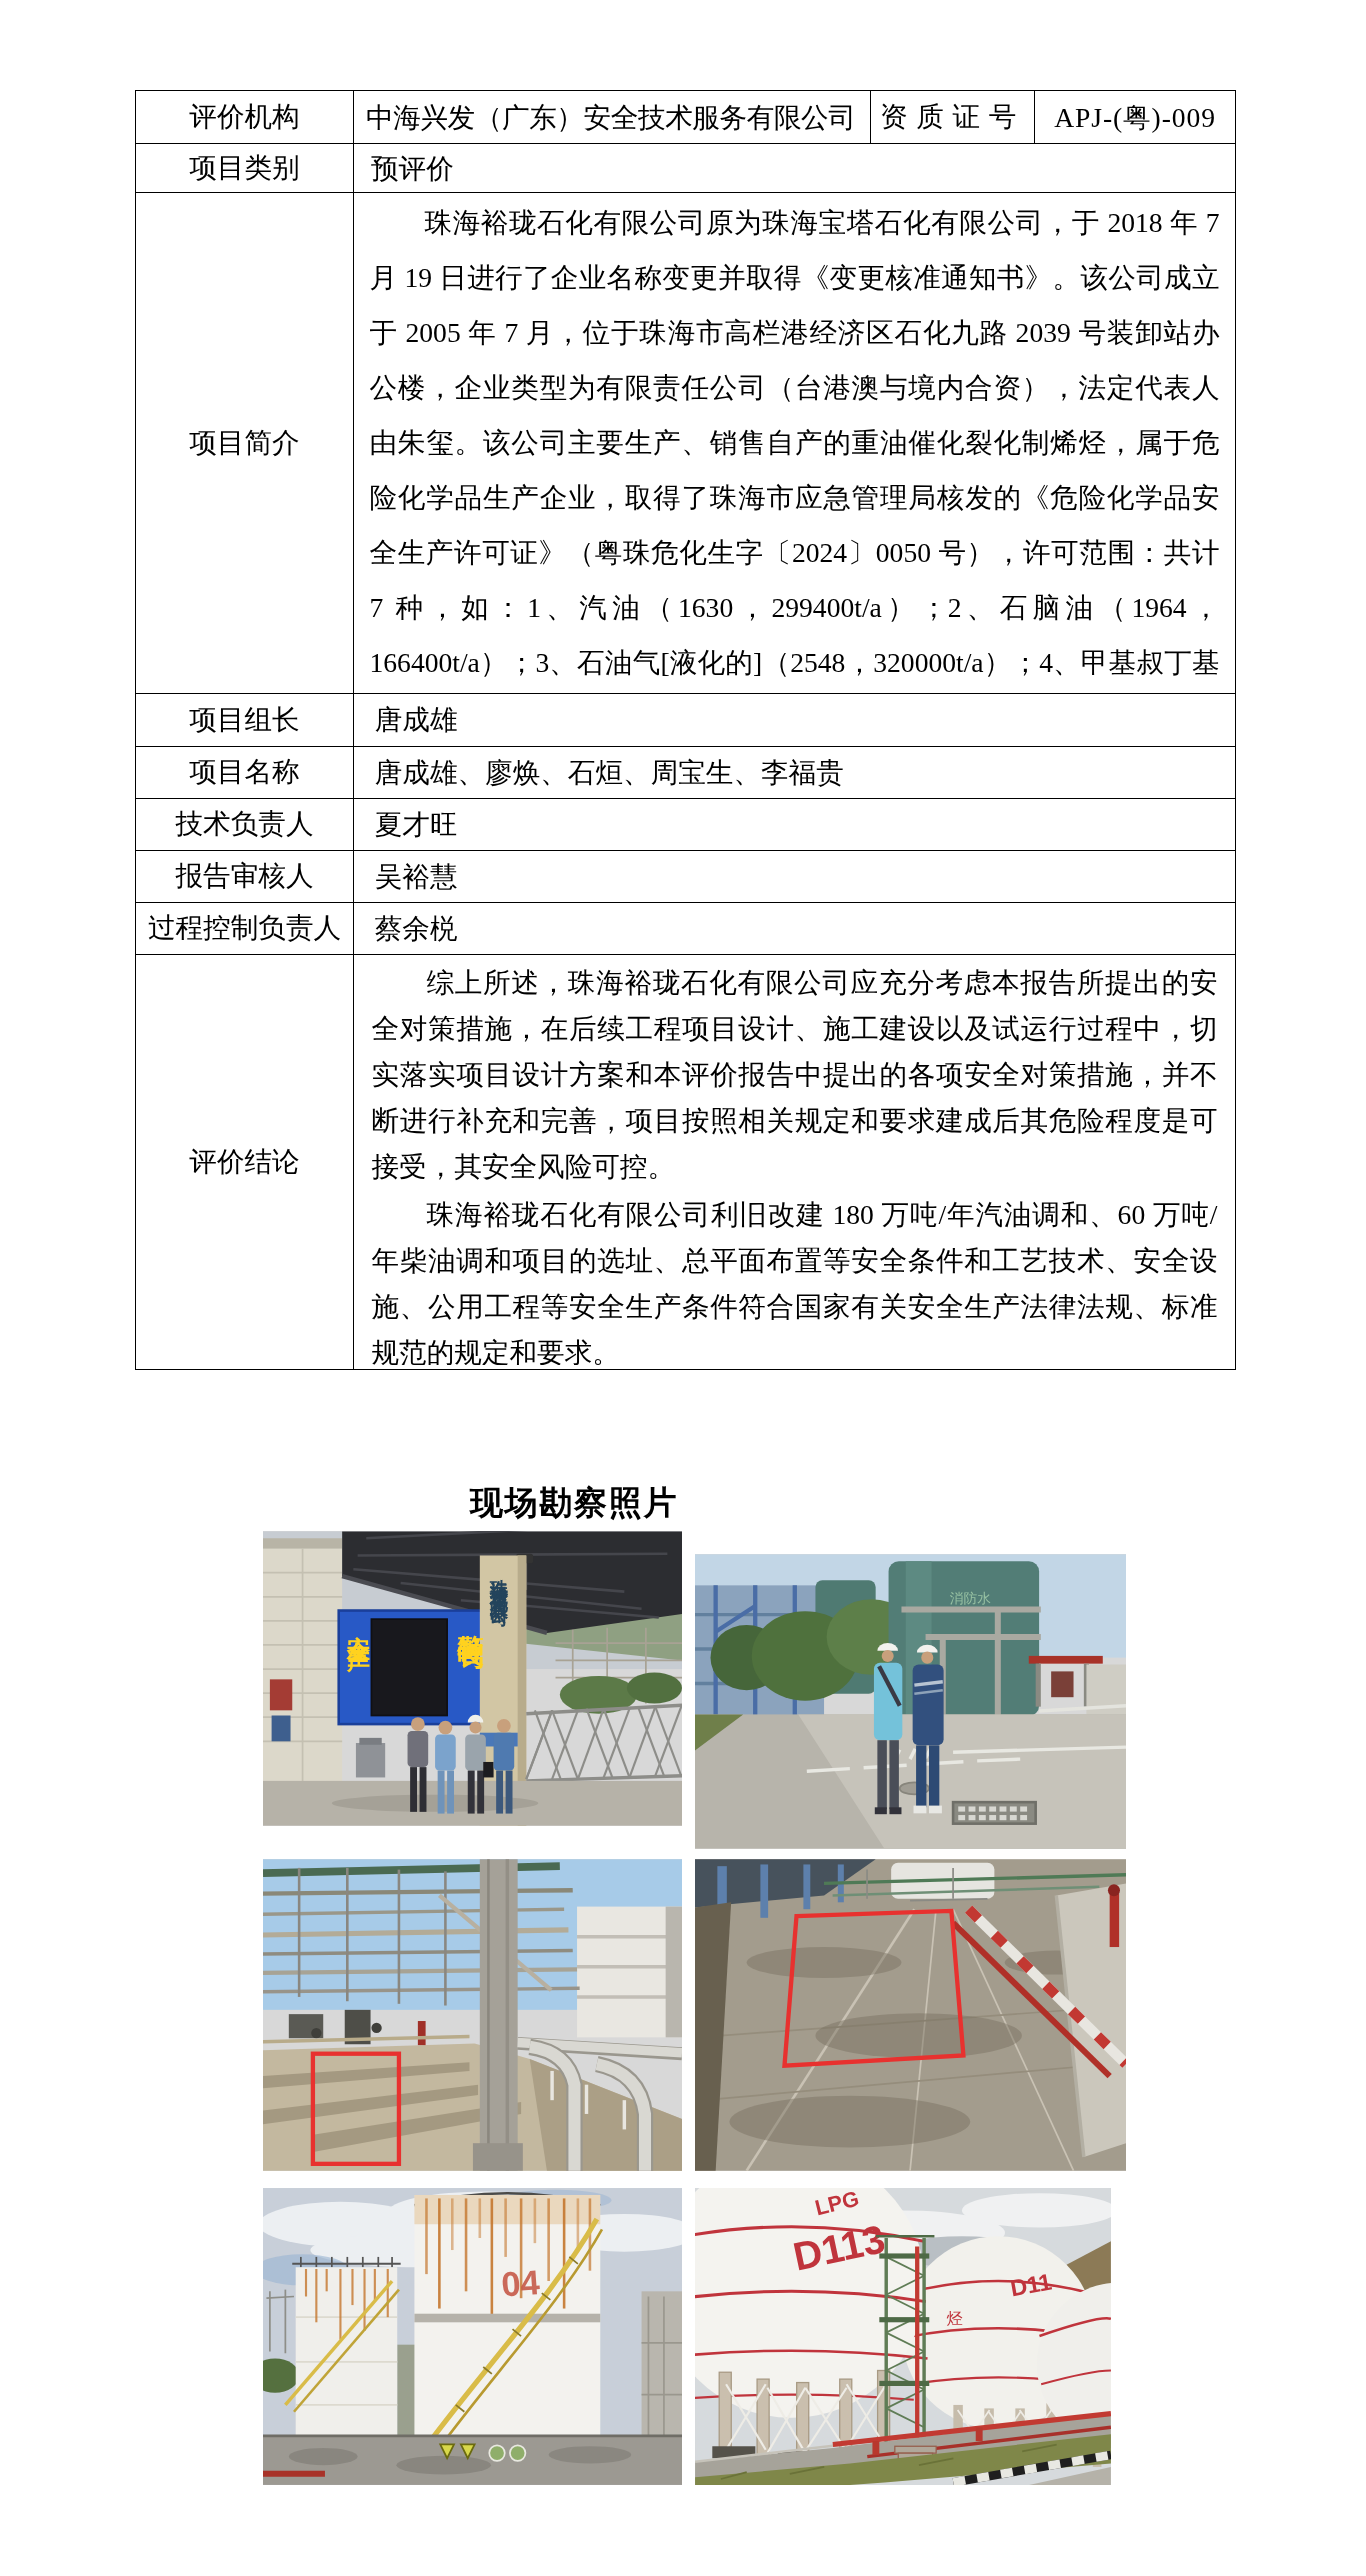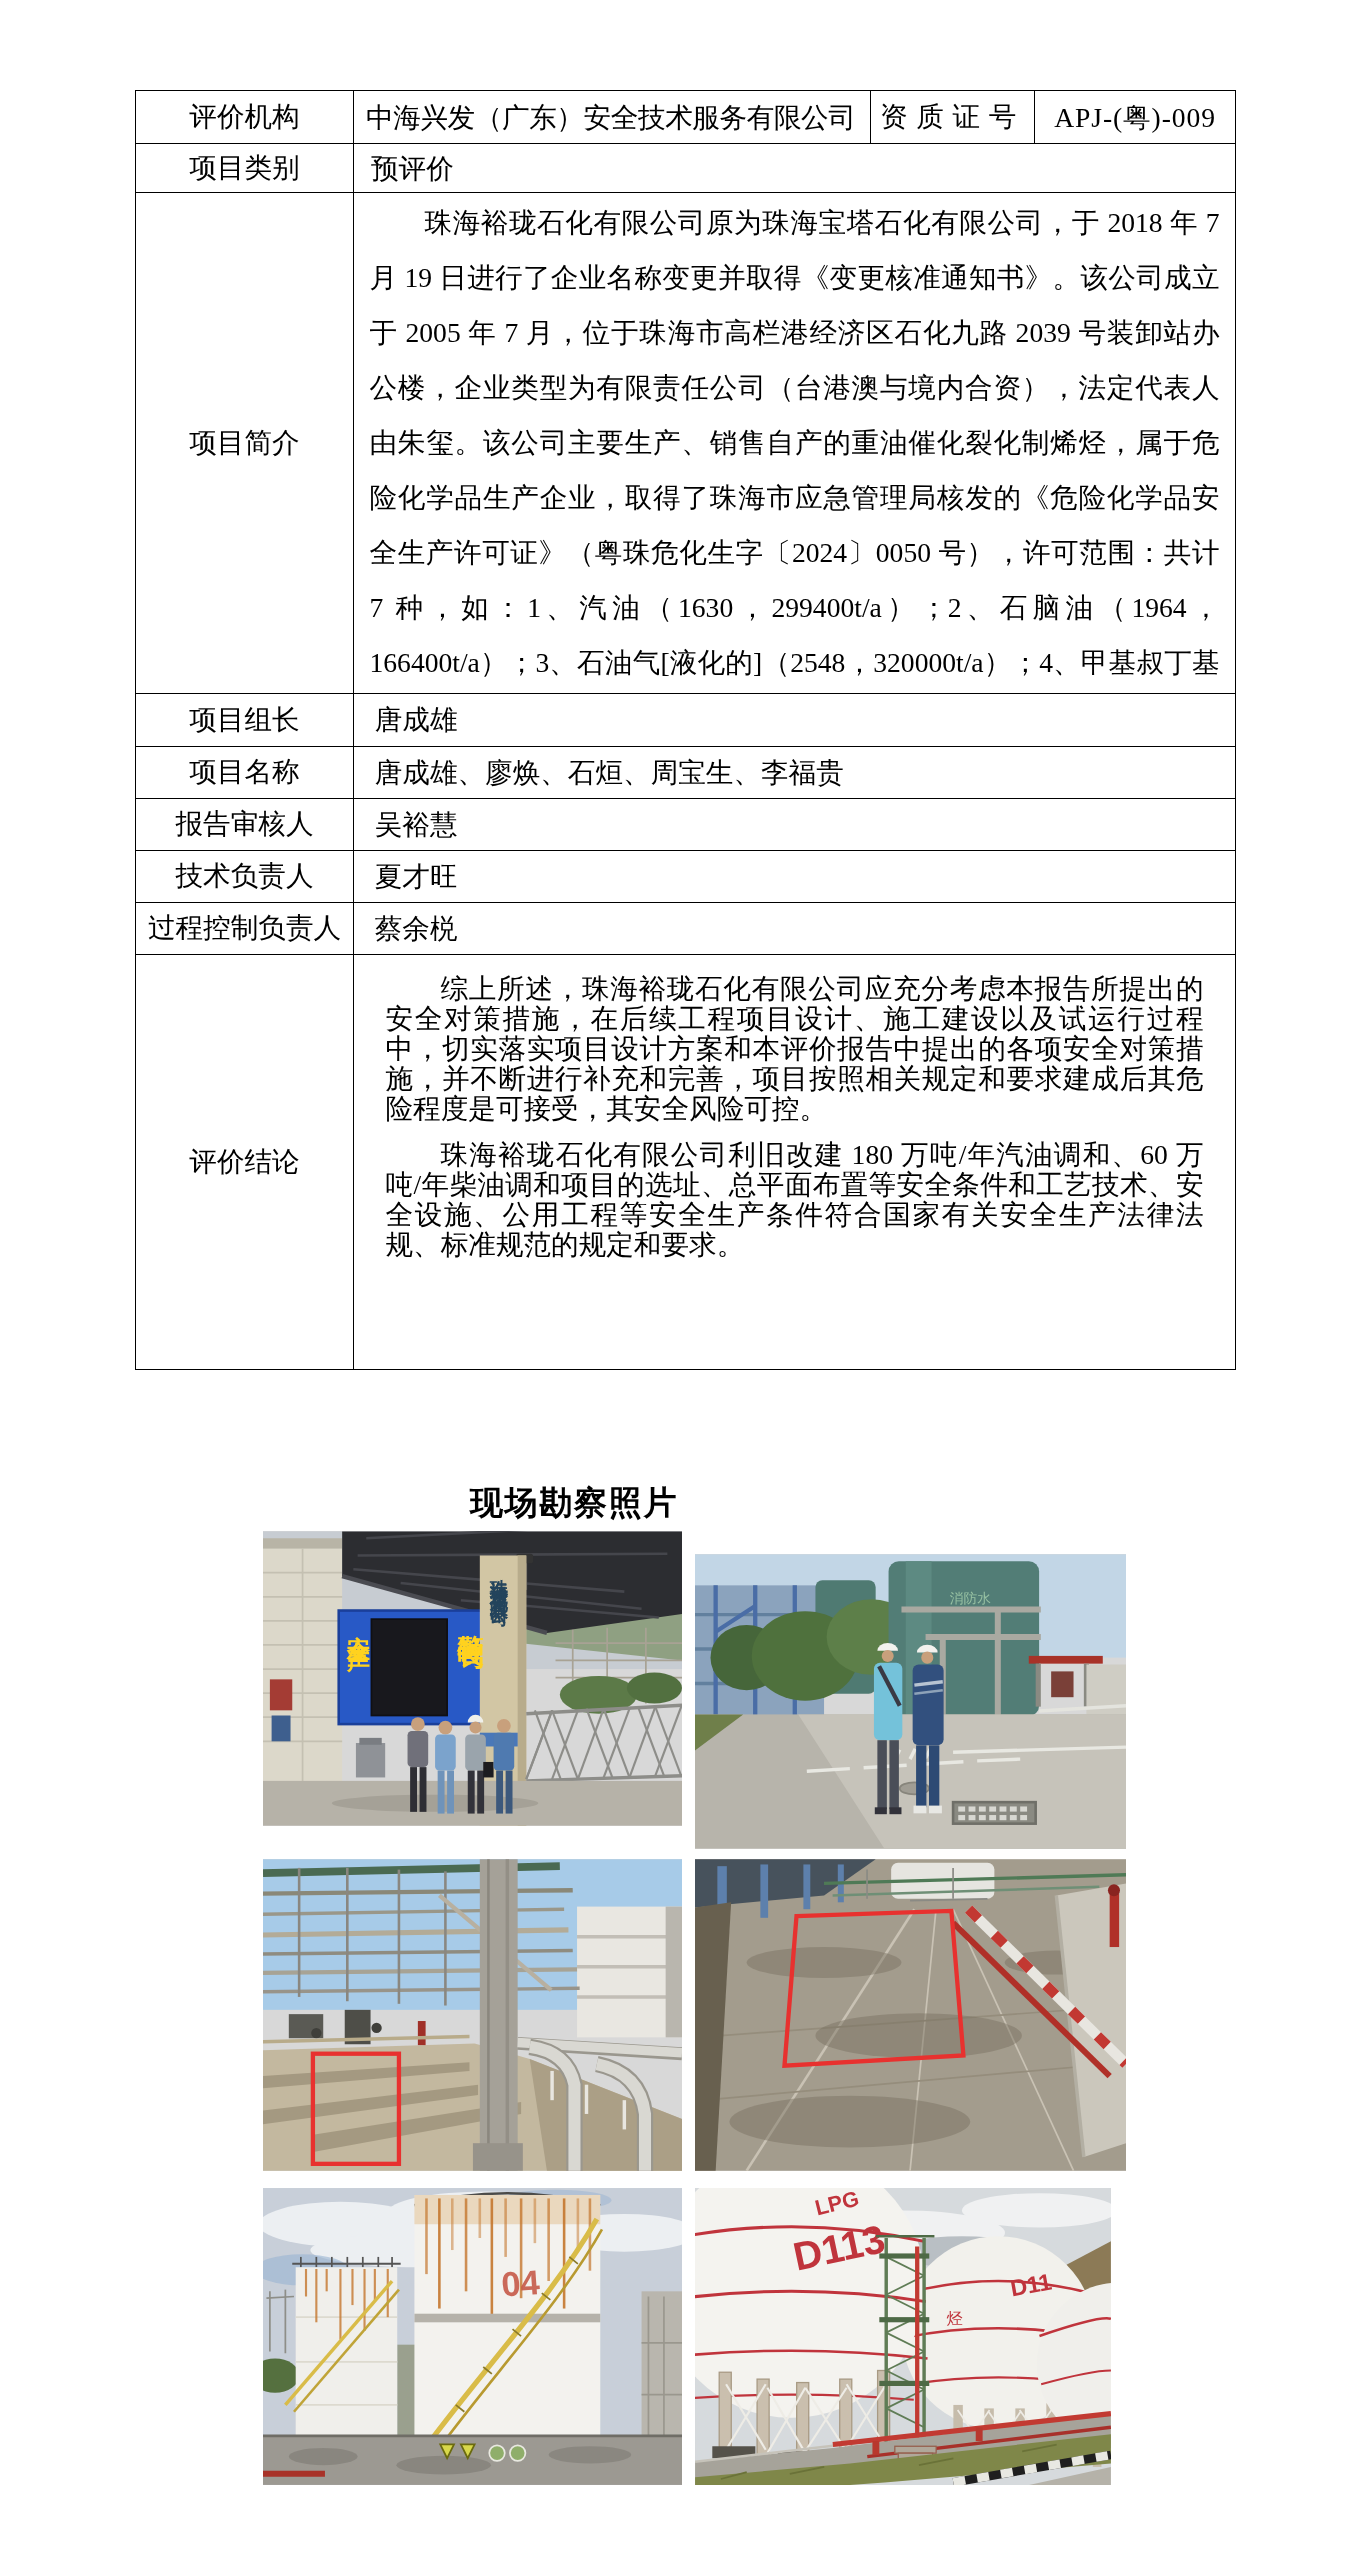--- a/index.html
+++ b/index.html
@@ -19,21 +19,21 @@
   td.val{padding:1.7px 17px;line-height:45px;text-align:left;}
   td.company{padding:1.7px 6.9px 1.7px 12px;font-size:27px;letter-spacing:-0.4px;}
   td.certlab{text-align:center;letter-spacing:8.6px;padding:0;margin-top:16px;}
   td.certval{text-align:center;font-size:26px;letter-spacing:0.9px;}
   .para-wrap{height:496px;overflow:hidden;}
   .para{
     margin:0;font-size:27.6px;line-height:55px;text-align:justify;text-indent:55px;
   }
   .concl-wrap{height:407px;overflow:hidden;}
   .concl{
-    margin:16px;font-size:27.6px;line-height:30px;text-align:justify;text-indent:55px;
+    margin:2px;font-size:27.6px;line-height:46px;text-align:justify;text-indent:55px;
   }
   .concl.bold{font-weight:normal;}
   
   .photos-heading{
     position:absolute;left:0;top:1481px;width:1148px;text-align:center;
     font-family:"Liberation Sans","DejaVu Sans",sans-serif;
     font-weight:bold;font-size:33px;letter-spacing:1.7px;
   }
   .photo{position:absolute;overflow:hidden;background:#d8d8d8;}
   .photo svg{display:block;}
@@ -85,26 +85,26 @@
   </tr>
   <tr style="height:53px">
     <td class="lab">项目组长</td>
     <td class="val" colspan="3" style="padding-left:20.7px">唐成雄</td>
   </tr>
   <tr style="height:52px">
     <td class="lab">项目名称</td>
     <td class="val" colspan="3" style="padding-left:20.7px">唐成雄、廖焕、石烜、周宝生、李福贵</td>
   </tr>
   <tr style="height:52px">
+    <td class="lab">技术负责人</td>
+    <td class="val" colspan="3" style="padding-left:20.7px">夏才旺</td>
+  </tr>
+  <tr style="height:52px">
     <td class="lab">报告审核人</td>
     <td class="val" colspan="3" style="padding-left:20.7px">吴裕慧</td>
-  </tr>
-  <tr style="height:52px">
-    <td class="lab">技术负责人</td>
-    <td class="val" colspan="3" style="padding-left:20.7px">夏才旺</td>
   </tr>
   <tr style="height:52px">
     <td class="lab">过程控制负责人</td>
     <td class="val" colspan="3" style="padding-left:20.7px">蔡余棁</td>
   </tr>
   <tr style="height:414px">
     <td class="lab">评价结论</td>
     <td class="val" colspan="3" style="padding:3.4px 15.5px;">
       <div class="concl-wrap">
         <p class="concl">综上所述，珠海裕珑石化有限公司应充分考虑本报告所提出的安全对策措施，在后续工程项目设计、施工建设以及试运行过程中，切实落实项目设计方案和本评价报告中提出的各项安全对策措施，并不断进行补充和完善，项目按照相关规定和要求建成后其危险程度是可接受，其安全风险可控。</p>

